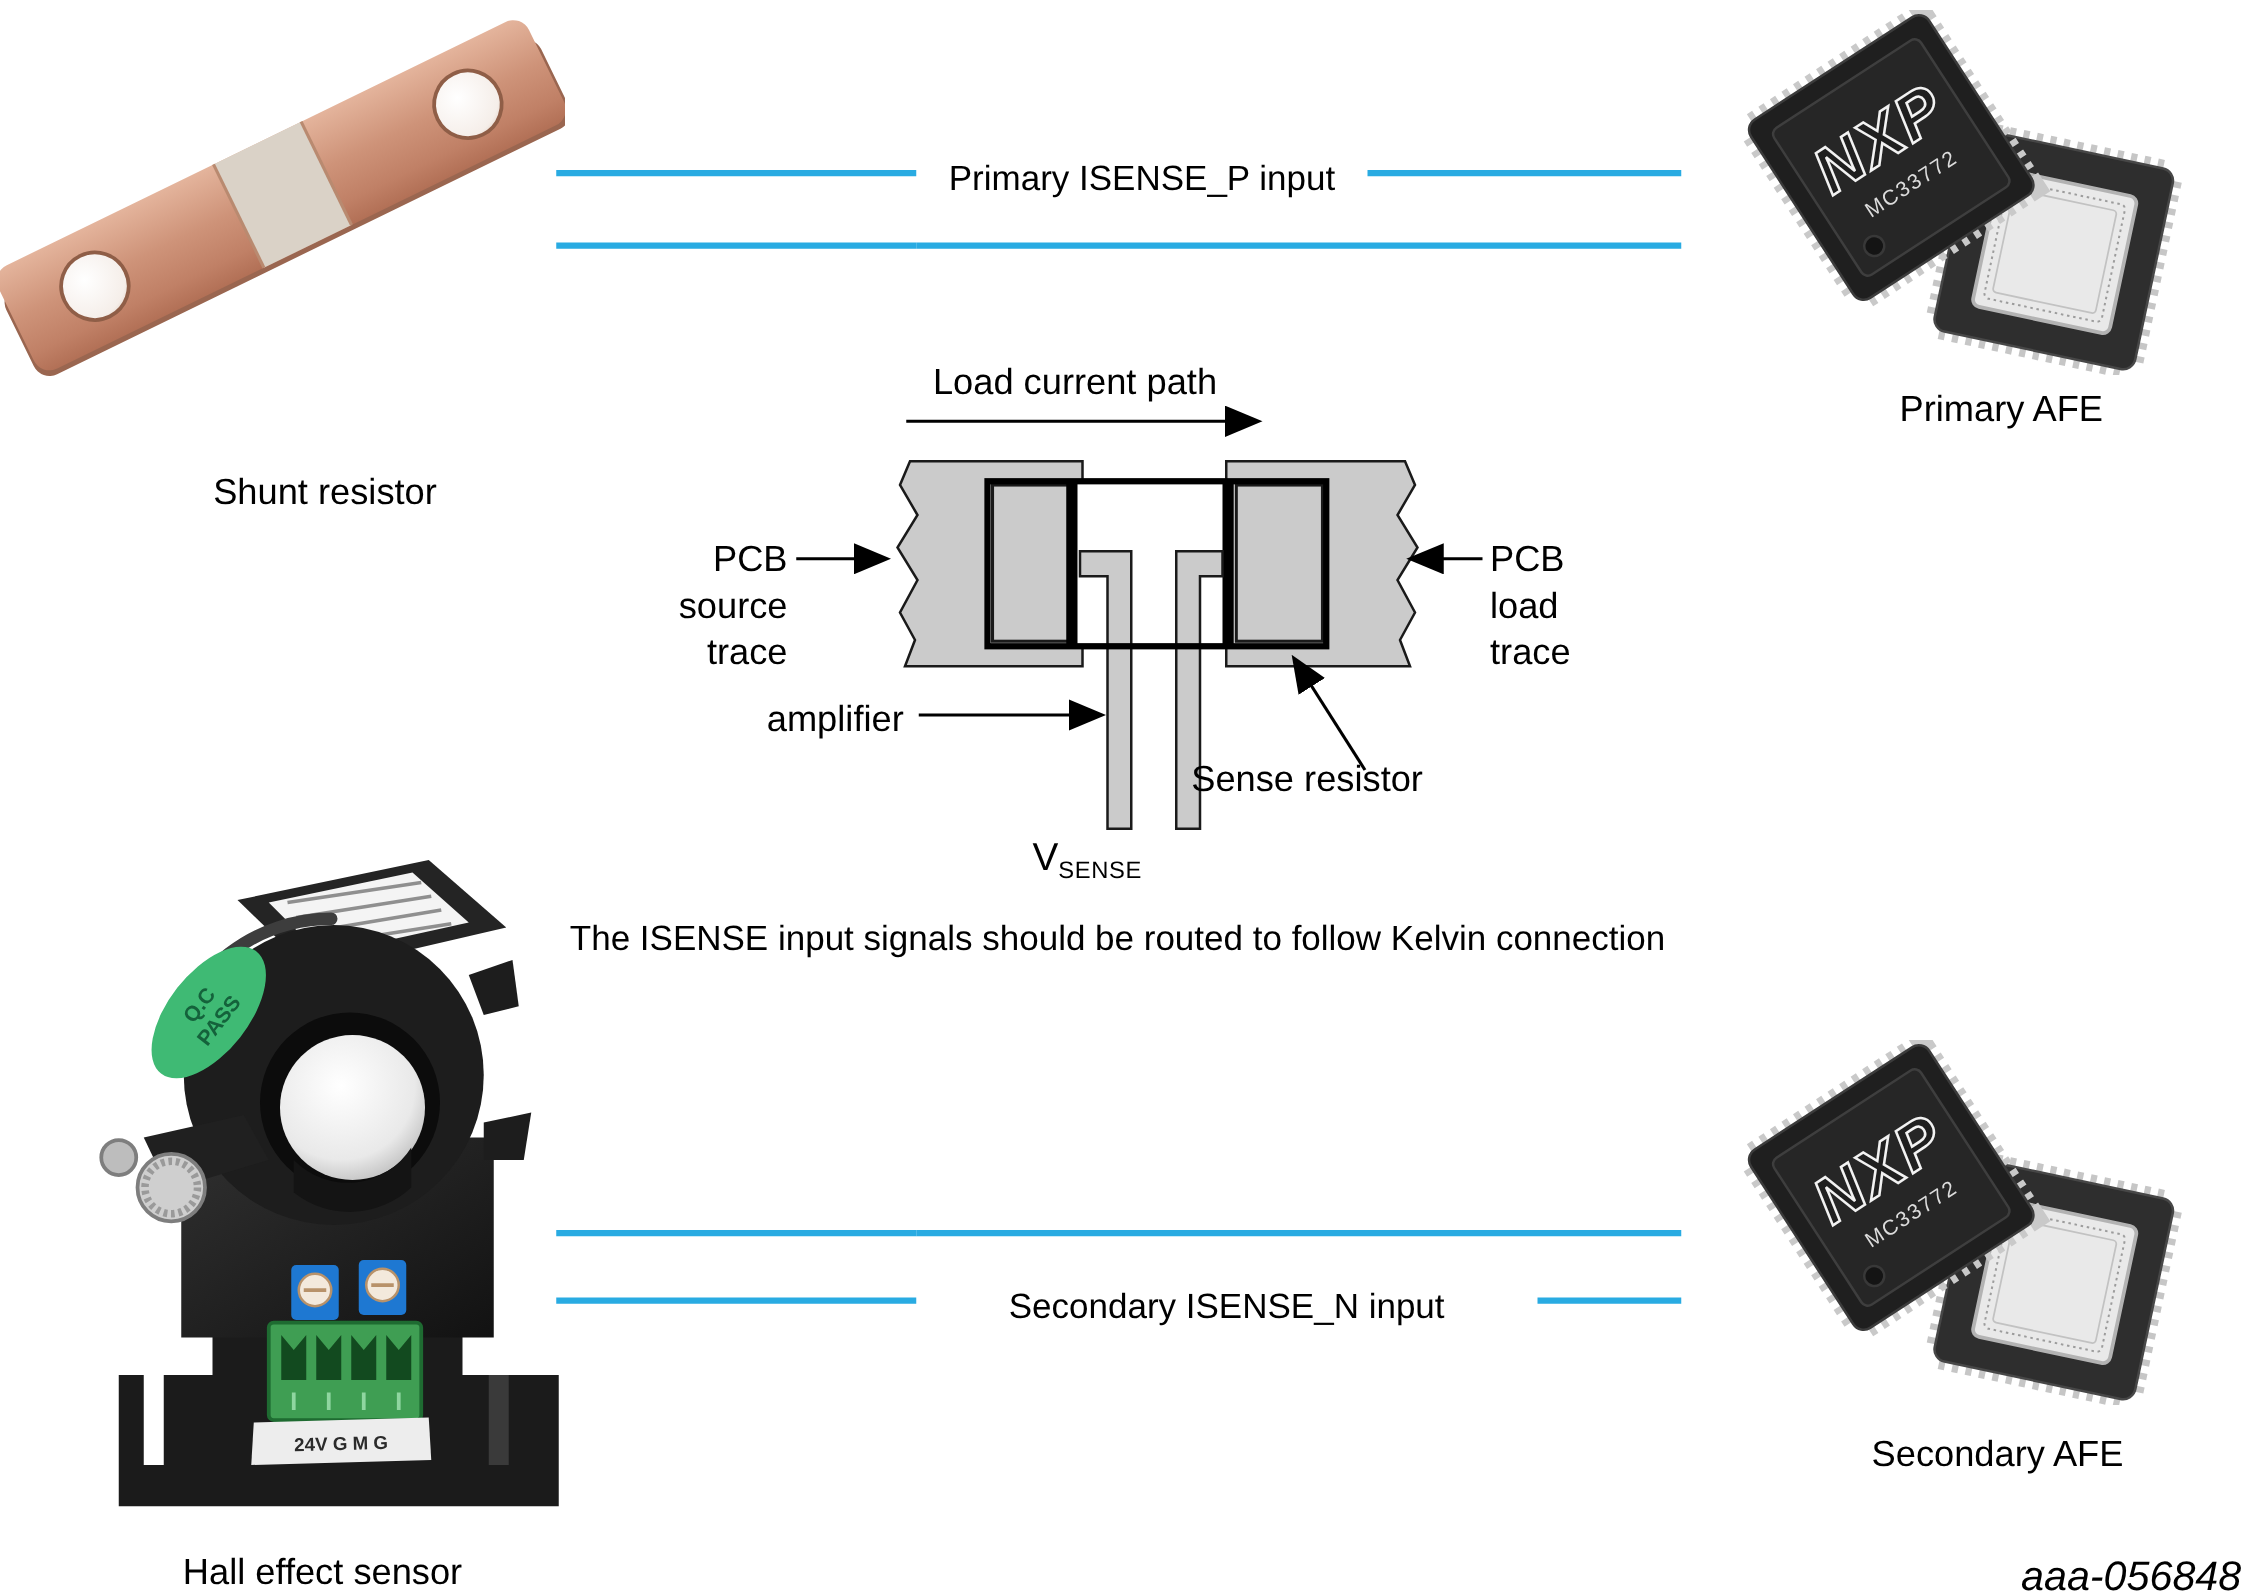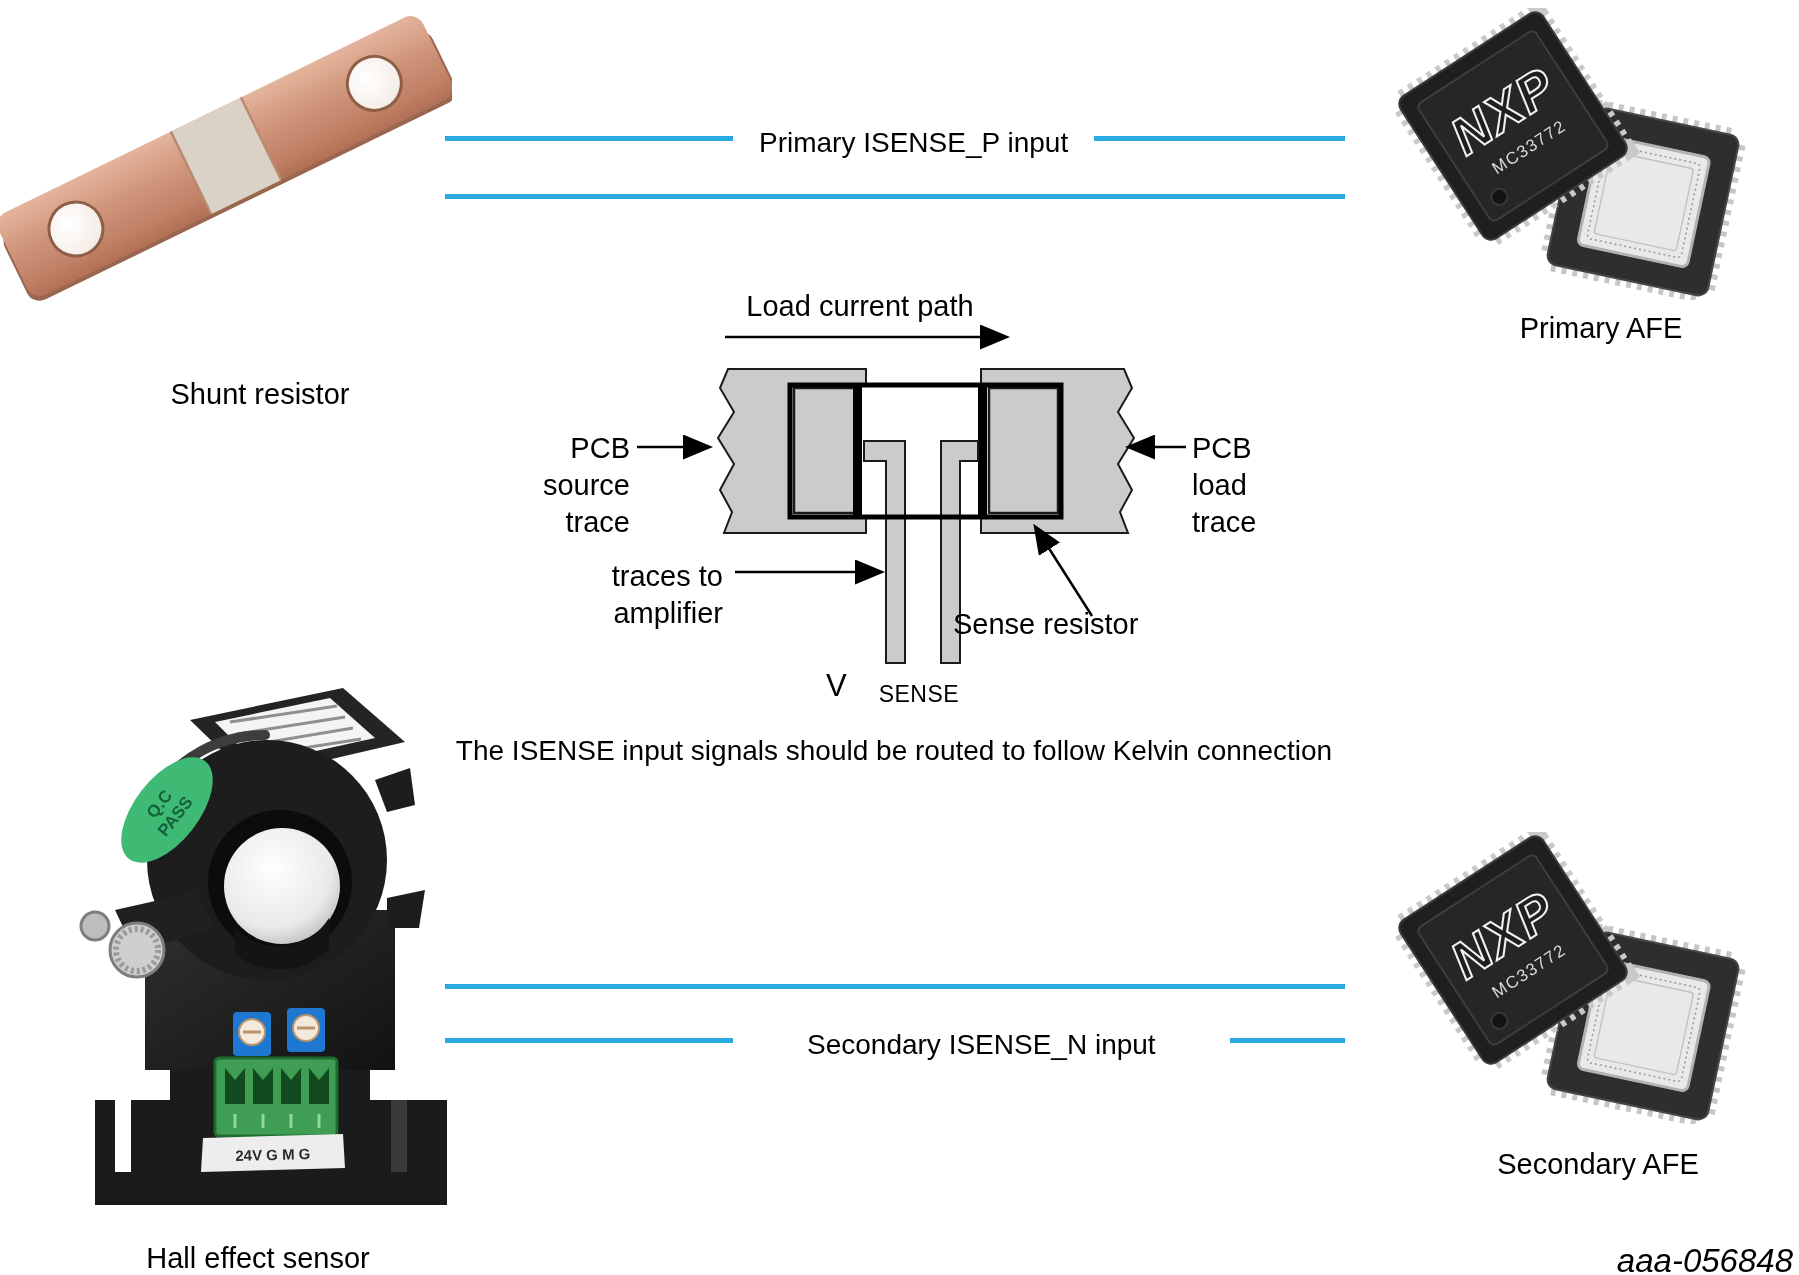--- a/index.html
+++ b/index.html
@@ -11,21 +11,21 @@
   .sigrow{position:absolute;left:445px;width:900px;height:34px;display:flex;align-items:center;}
   .sigline{height:5px;background:var(--blue);}
   .sigline.left{width:288px;flex:none;}
   .sigline.right{flex:1;}
   .siglabel{font-size:28px;white-space:nowrap;padding:0 26px;flex:none;margin-top:10px;}
   
   .dlabel{font-size:29px;line-height:37px;white-space:nowrap;}
   .r{text-align:right;} .l{text-align:left;}
   .caption{font-size:28px;text-align:center;white-space:nowrap;}
   .vsense{font-size:31px;}
-  .vsense .sub{font-size:23px;vertical-align:-6px;letter-spacing:.5px;margin-left:32px;}
+  .vsense .sub{font-size:19px;vertical-align:-6px;letter-spacing:.5px;}
   .figid{font-size:33px;font-style:italic;text-align:right;}
   svg text{font-family:"Liberation Sans",sans-serif;}
 </style>
 </head>
 <body>
 
 <div style="--blue:#29ABE2;">
 
 <svg class="abs" style="left:0px;top:0px;" width="452" height="336" viewBox="0 0 452 336">
   <defs>
@@ -147,21 +147,20 @@
   <div>PCB</div>
   <div>source</div>
   <div>trace</div>
 </div>
 <div class="abs dlabel l" style="left:1192px;top:430px;width:200px;">
   <div>PCB</div>
   <div>load</div>
   <div>trace</div>
 </div>
 <div class="abs dlabel r" style="left:473px;top:558px;width:250px;">
-  <div>traces to</div>
   <div>amplifier</div>
 </div>
 <div class="abs dlabel l" style="left:953px;top:606px;">Sense resistor</div>
 
 <div class="abs vsense" style="left:826px;top:668px;">
   <span>V</span><span class="sub">SENSE</span>
 </div>
 
 <div class="abs caption" style="left:419px;top:735px;width:950px;">The ISENSE input signals should be routed to follow Kelvin connection</div>
 

